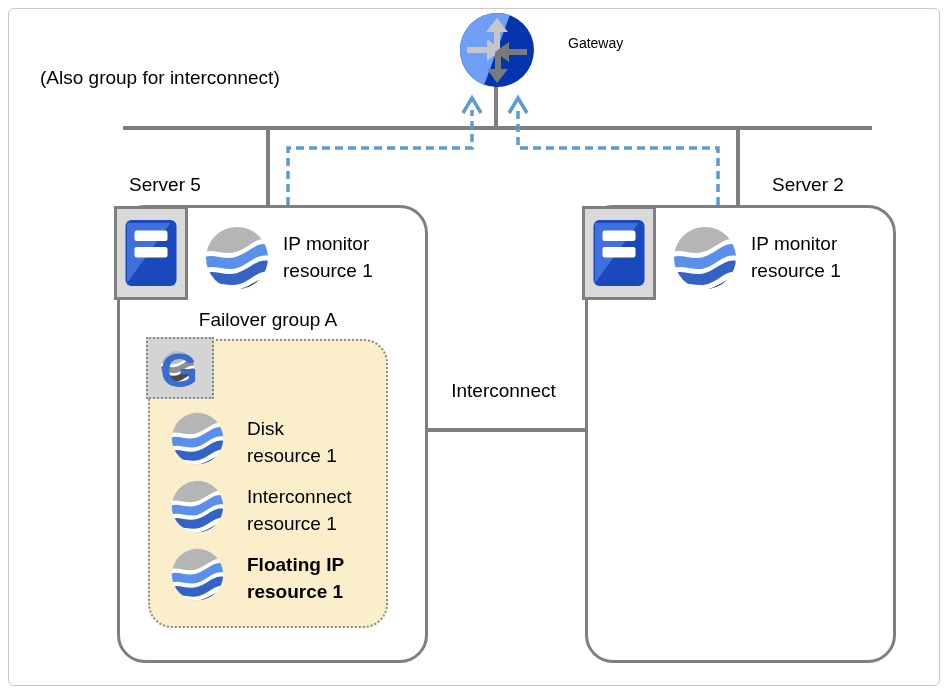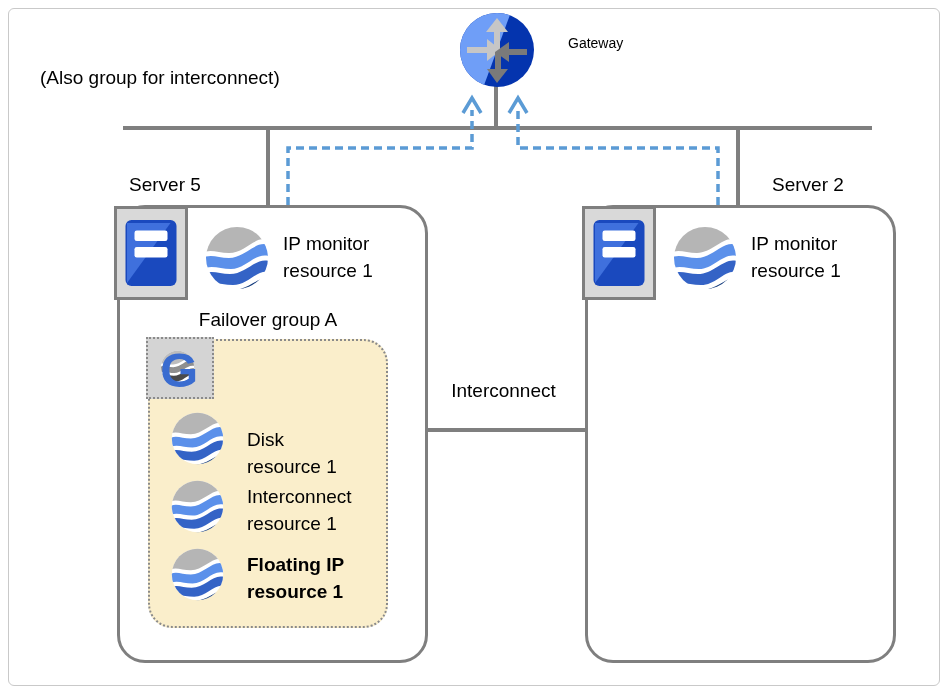--- a/index.html
+++ b/index.html
@@ -173,21 +173,21 @@
 
   <div class="abs group-icon-tray" style="left:146px;top:337px;">
     <svg width="54" height="52">
         <use href="#sym-group-g"></use>
       </svg>
   </div>
 
   <svg class="abs" style="left:171px;top:412px;" width="53" height="53">
       <use href="#sym-sphere"></use>
     </svg>
-  <div class="abs txt" style="left:247px;top:415px;margin-top:11px;">
+  <div class="abs txt" style="left:247px;top:415px;">
     <span style="display:block">Disk</span>
     <span style="display:block">resource 1</span>
   </div>
 
   <svg class="abs" style="left:171px;top:480px;" width="53" height="53">
       <use href="#sym-sphere"></use>
     </svg>
   <div class="abs txt" style="left:247px;top:483px;">
     <span style="display:block">Interconnect</span>
     <span style="display:block">resource 1</span>

